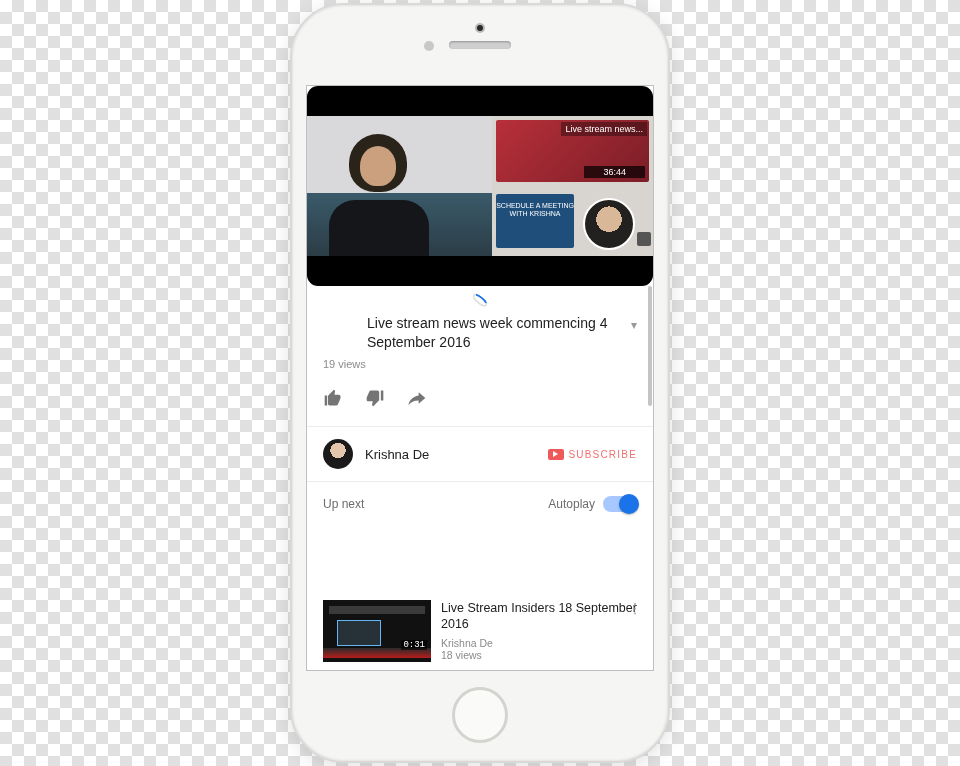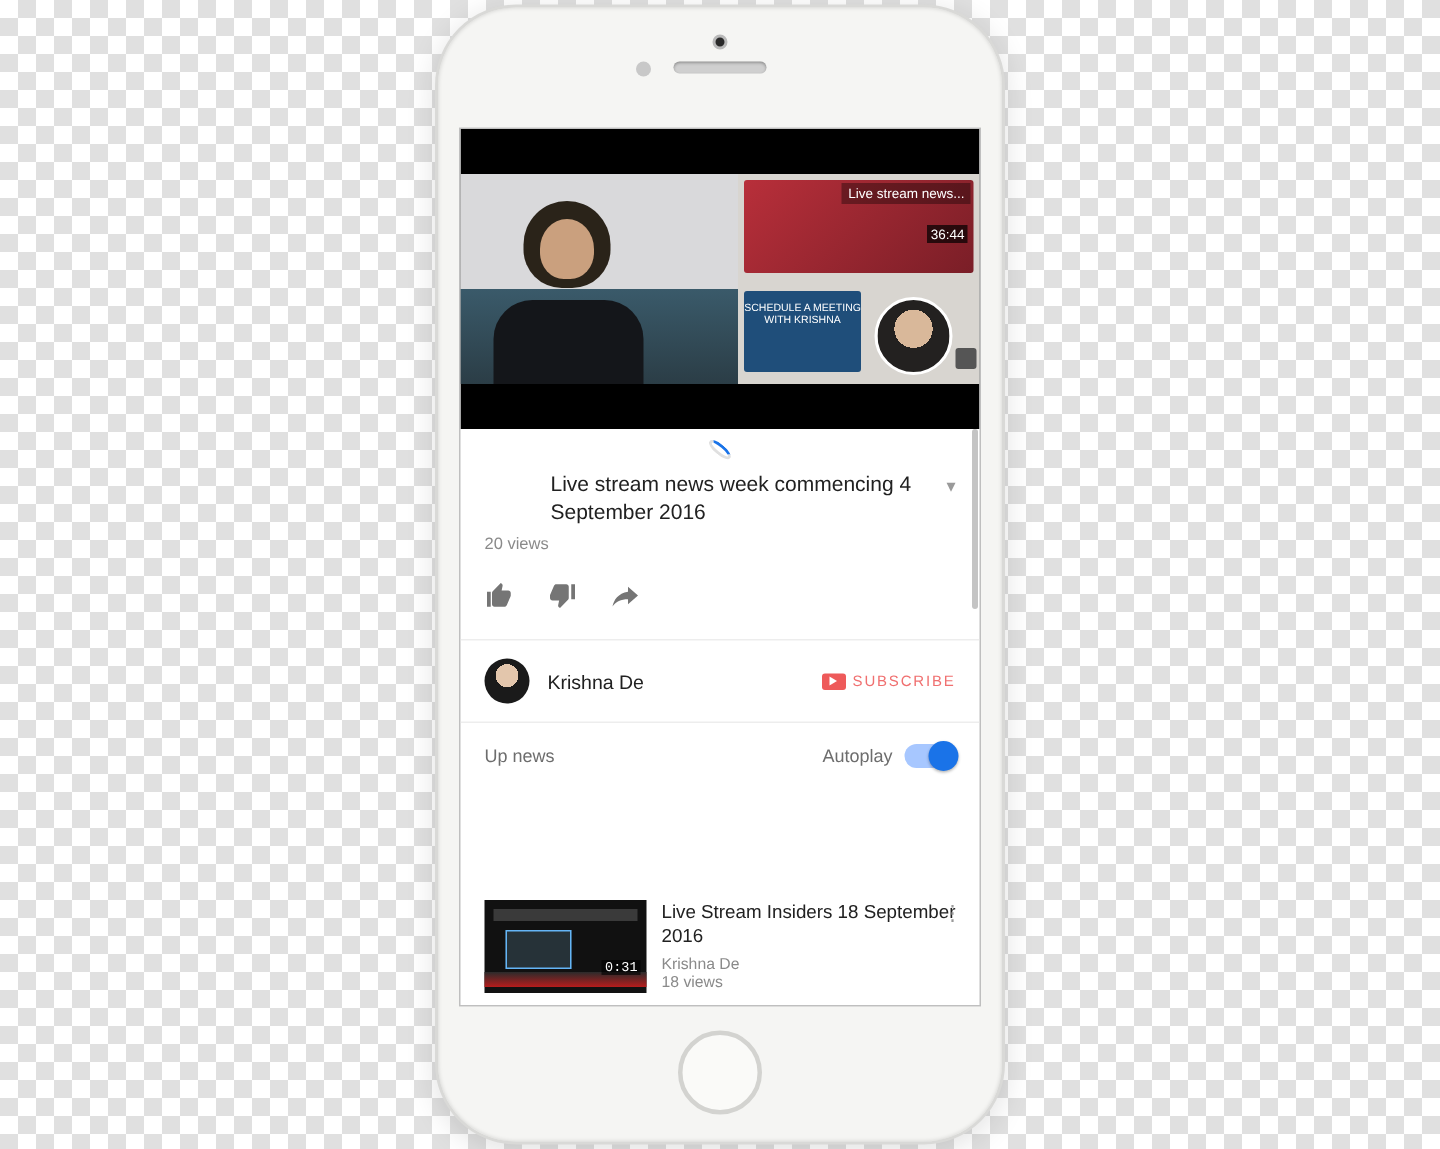--- a/index.html
+++ b/index.html
@@ -82,20 +82,21 @@
     flex-direction: column;
   }
   
   .player {
     width: 100%;
     height: 200px;
     background: #000;
     position: relative;
     display: flex;
     align-items: center;
+    border-radius: 11px;
   }
   .video-frame {
     width: 100%;
     height: 140px;
     display: flex;
   }
   .presenter {
     flex: 1.15;
     background: linear-gradient(#d9d9db 0%, #d9d9db 55%, #3a5a6a 55%, #2b3d46 100%);
     position: relative;
@@ -134,22 +135,22 @@
   }
   .card1 { top: 4px; left: 4px; right: 4px; height: 62px;
     background: linear-gradient(135deg,#b82f3a,#7a1e27);
     display:flex; align-items:flex-start; justify-content:flex-end;
   }
   .card1 .t {
     background: rgba(0,0,0,0.35);
     color:#fff; font-size:9px; padding:2px 4px; margin:2px;
   }
   .card1 .dur {
-    position:absolute; right:4px; bottom:20px;
-    background: rgba(0,0,0,0.7); color:#fff; font-size:9px; padding:1px 2px;
+    position:absolute; right:4px; bottom:4px;
+    background: rgba(0,0,0,0.7); color:#fff; font-size:9px; padding:1px 19px;
   }
   .card2 { bottom: 8px; left: 4px; width: 78px; height: 54px;
     background:#1f4e7a; color:#fff; font-size:7px; text-align:center;
     padding-top:8px; line-height:1.15;
   }
   .card3 { bottom: 6px; right: 18px; width: 52px; height: 52px;
     border-radius: 50%;
     background: radial-gradient(circle at 50% 40%, #d9b89a 0 34%, #232120 34% 100%);
     border:2px solid #fff;
   }
@@ -257,21 +258,21 @@
         </div>
       </div>
     </div>
 
     <div class="content">
       <div class="spinner"></div>
 
       <div class="meta">
         <div class="title">Live stream news week commencing 4 September 2016</div>
         <span class="expand">▾</span>
-        <div class="views">20 views</div>
+        <div class="views">19 views</div>
       </div>
 
       <div class="actions">
         <span>
           <svg class="ic" viewBox="0 0 24 24">
               <path d="M2 21h3V9H2v12zm19-11c0-1.1-.9-2-2-2h-5.3l.8-3.8v-.3c0-.4-.2-.8-.4-1.1L13 2 6.6 8.6C6.2 8.9 6 9.4 6 10v9c0 1.1.9 2 2 2h8c.8 0 1.5-.5 1.8-1.2l3-7c.1-.3.2-.5.2-.8v-2z"></path>
             </svg>
         </span>
         <span>
           <svg class="ic" viewBox="0 0 24 24">
@@ -288,21 +289,21 @@
       <div class="channel-row">
         <div class="avatar"></div>
         <div class="ch-name">Krishna De</div>
         <div class="sub">
           <span class="yt"></span>
           <span>SUBSCRIBE</span>
         </div>
       </div>
 
       <div class="upnext">
-        <span>Up news</span>
+        <span>Up next</span>
         <span style="display:flex;align-items:center;gap:8px;">
           <span>Autoplay</span>
           <span class="toggle"></span>
         </span>
       </div>
 
       <div class="list">
         <div style="height:70px;"></div>
         <div class="item">
           <div class="thumb">

